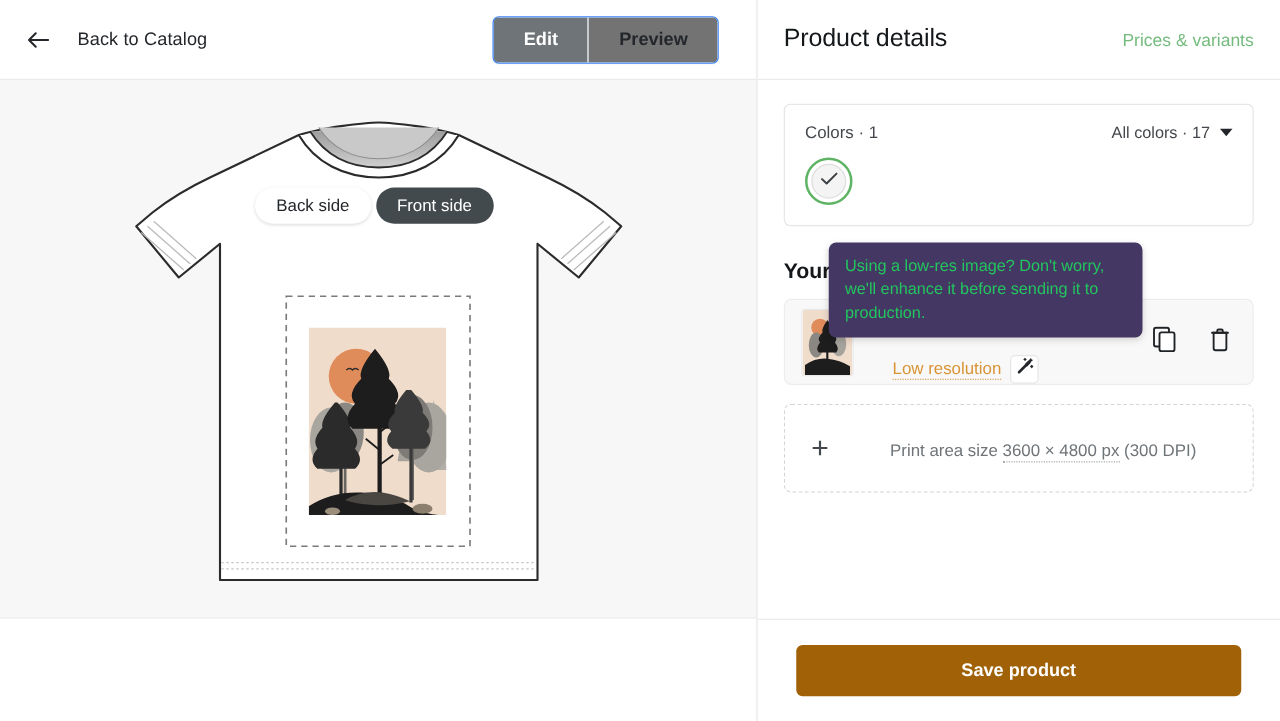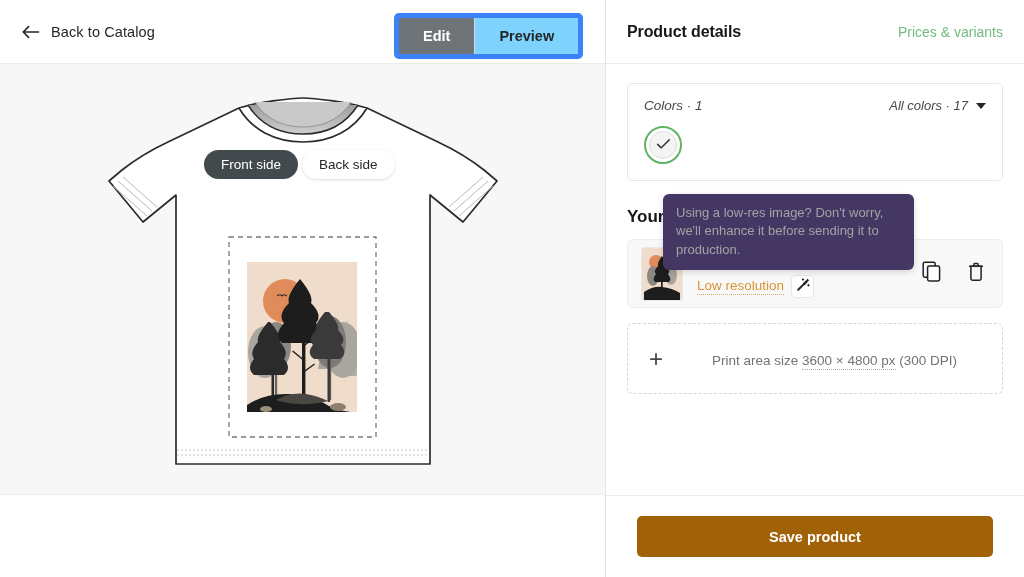--- a/index.html
+++ b/index.html
@@ -21,41 +21,41 @@
     border-right: 1px solid #e4e4e4;
   }
   .left-header {
     height: 64px; flex: 0 0 64px;
     display: flex; align-items: center;
     position: relative;
     background: #fff;
     border-bottom: 1px solid #ececec;
   }
   .back-link {
-    display: flex; align-items: center; gap: 11px;
+    display: flex; align-items: center; gap: 22px;
     margin-left: 21px; cursor: pointer;
   }
   .back-arrow { width: 19px; height: 16px; display: block; }
   .back-label { font-size: 14.5px; color: #23262a; letter-spacing: 0.1px; }
 
   .seg-tabs {
     position: absolute; left: 394px; top: 13px;
     display: flex;
-    border: 5px solid #3b82f6;
+    border: 1px solid #3b82f6;
     border-radius: 5px;
     overflow: hidden;
     background: #fff;
     box-shadow: 0 1px 1px rgba(0,0,0,0.03);
   }
   .seg-tab {
     font-size: 14.5px; font-weight: bold;
     padding: 0 24px; height: 36px;
     display: flex; align-items: center; justify-content: center;
     cursor: pointer; color: #23262a;
-    background: #7dd3fc;
+    background: #737373;
   }
   .seg-tab.active { background: #6e7478; color: #ffffff; }
   .seg-divider { width: 1px; background: #d8dade; }
 
   
   .canvas {
     position: relative; flex: 1 1 auto;
     background: #f7f7f7;
     overflow: hidden;
     border-bottom: 1px solid #ececec;
@@ -81,32 +81,32 @@
     width: 418px; height: 577px;
     display: flex; flex-direction: column;
     background: #ffffff;
   }
   .right-header {
     height: 64px; flex: 0 0 64px;
     display: flex; align-items: center; justify-content: space-between;
     padding: 0 21px 0 21px;
     border-bottom: 1px solid #ececec;
   }
-  .right-title { font-size: 16px; font-weight: bold; color: #15181b; letter-spacing: -0.1px; }
+  .right-title { font-size: 20px; font-weight: normal; color: #15181b; letter-spacing: -0.1px; }
   .prices-link { font-size: 14px; color: #74bb7e; cursor: pointer; margin-left: 47px; }
 
   .right-body { flex: 1 1 auto; padding: 19px 21px 0 21px; overflow: hidden; }
 
   .card {
     border: 1px solid #e6e7e9;
     border-radius: 5px;
     background: #ffffff;
     padding: 14px 16px 16px 16px;
   }
-  .card-row { display: flex; align-items: flex-start; justify-content: space-between; font-style: italic; }
+  .card-row { display: flex; align-items: flex-start; justify-content: space-between; }
   .colors-label { font-size: 13.5px; color: #44484c; }
   .all-colors { display: flex; align-items: center; gap: 8px; cursor: pointer; }
   .all-colors-text { font-size: 13px; color: #44484c; }
   .caret { width: 0; height: 0; border-left: 5px solid transparent; border-right: 5px solid transparent; border-top: 6px solid #23262a; }
 
   .swatch-row { margin-top: 13px; display: flex; gap: 9px; }
   .swatch {
     width: 38px; height: 38px; border-radius: 50%;
     border: 2px solid #5fb365;
     display: flex; align-items: center; justify-content: center;
@@ -131,42 +131,42 @@
   }
   .thumb {
     width: 42px; height: 54px;
     background: #ffffff;
     border: 1px solid #e9e9e9;
     border-radius: 3px;
     overflow: hidden;
     flex: 0 0 auto;
     display: flex; align-items: center; justify-content: center;
   }
-  .design-meta { flex: 1 1 auto; margin-left: 14px; display: flex; flex-direction: column; justify-content: center; height: 100%; }
+  .design-meta { flex: 1 1 auto; margin-left: 31px; display: flex; flex-direction: column; justify-content: flex-end; height: 100%; }
   .lowres-row { display: flex; align-items: center; gap: 7px; margin-top: 26px; }
   .lowres-text {
     font-size: 13.5px; color: #d99436;
     border-bottom: 1px dotted #d9a968;
     padding-bottom: 1px; cursor: pointer;
   }
   .wand-btn {
     width: 23px; height: 23px;
     background: #ffffff; border: 1px solid #e6e6e6; border-radius: 4px;
     display: flex; align-items: center; justify-content: center;
     cursor: pointer;
   }
   .design-actions { display: flex; align-items: center; gap: 22px; margin-left: auto; }
   .icon-btn { cursor: pointer; display: flex; align-items: center; justify-content: center; width: 22px; height: 24px; }
 
   .tooltip {
     position: absolute;
     left: 35px; top: -46px;
     width: 251px;
     background: #453763;
-    color: #a3a3a3;
+    color: #22c55e;
     border-radius: 6px;
     padding: 10px 13px 11px 13px;
     font-size: 13px; line-height: 1.42;
     z-index: 40;
     box-shadow: 0 2px 6px rgba(0,0,0,0.15);
   }
 
   .add-design {
     margin-top: 15px;
     height: 71px;
@@ -224,22 +224,22 @@
       <div class="seg-tabs">
         <div class="seg-tab active">Edit</div>
         <div class="seg-divider"></div>
         <div class="seg-tab">Preview</div>
       </div>
     </div>
 
     <div class="canvas">
 
       <div class="side-toggle">
+        <div class="side-pill">Back side</div>
         <div class="side-pill active">Front side</div>
-        <div class="side-pill">Back side</div>
       </div>
 
       <div class="shirt-wrap">
         <svg width="606" height="448" viewBox="0 0 606 448">
           <defs>
             <clipPath id="artclip">
                 <rect x="247" y="198" width="110" height="150"></rect>
               </clipPath>
             <linearGradient id="collarG" x1="0" y1="0" x2="0" y2="1">
               <stop offset="0" stop-color="#9e9e9e"></stop>

